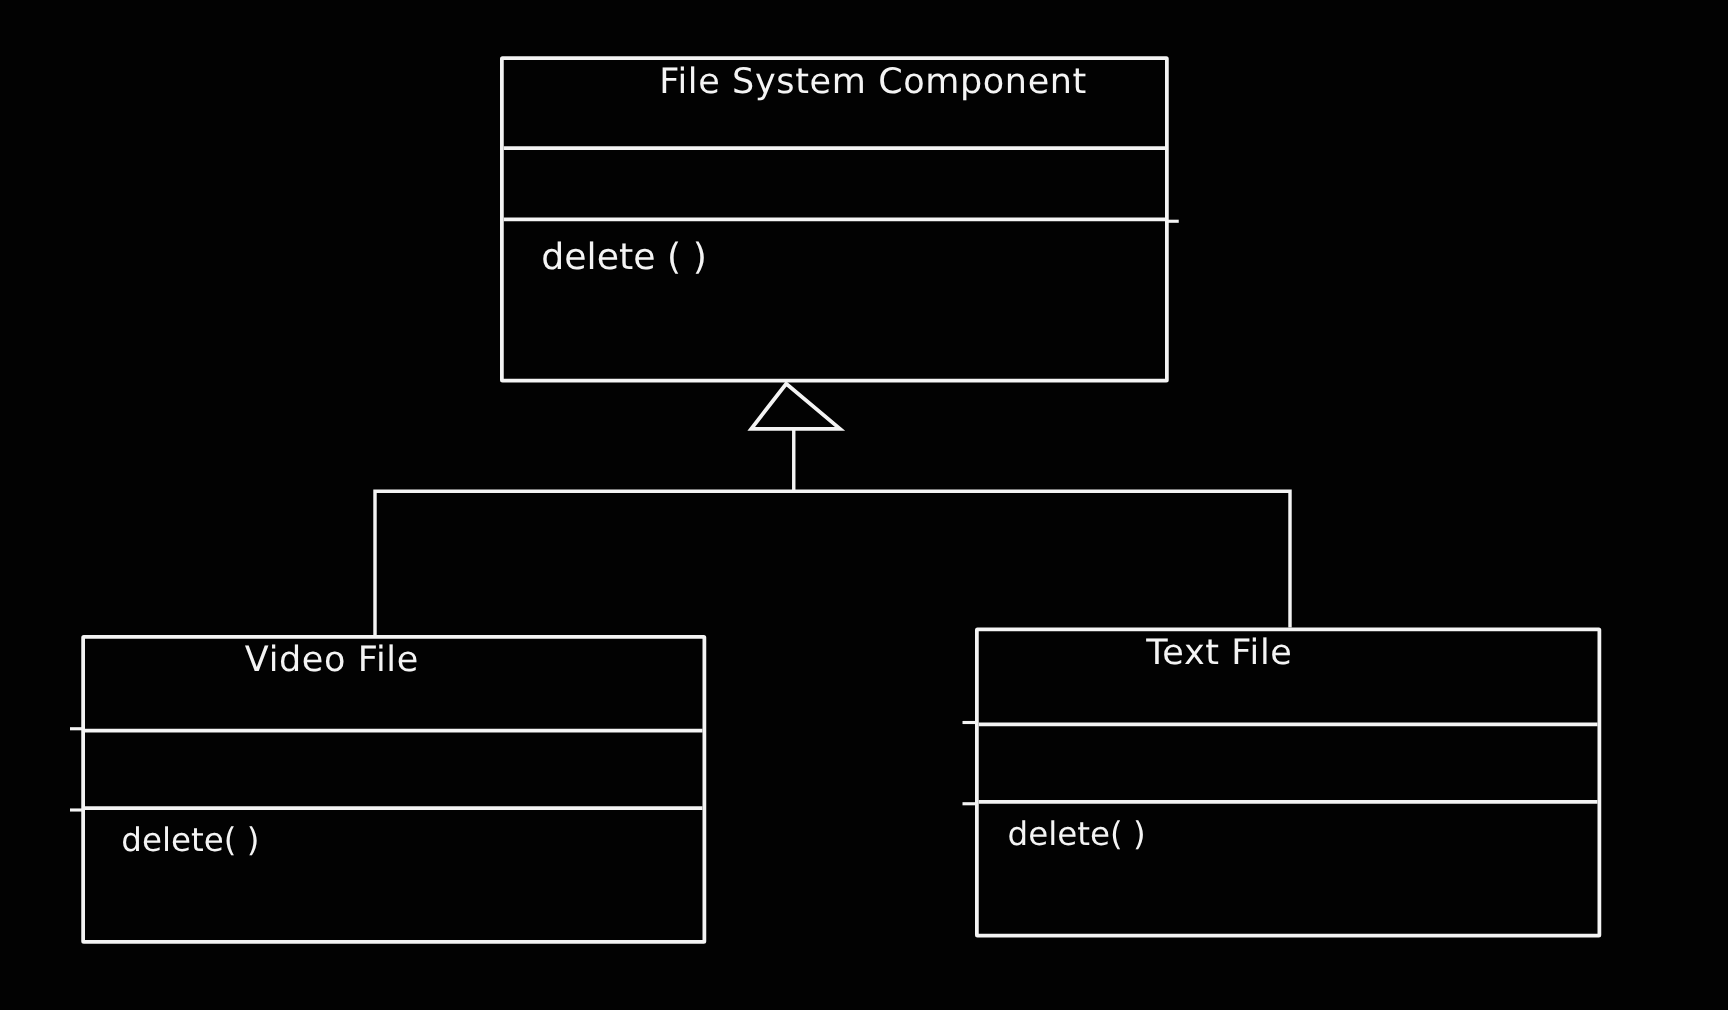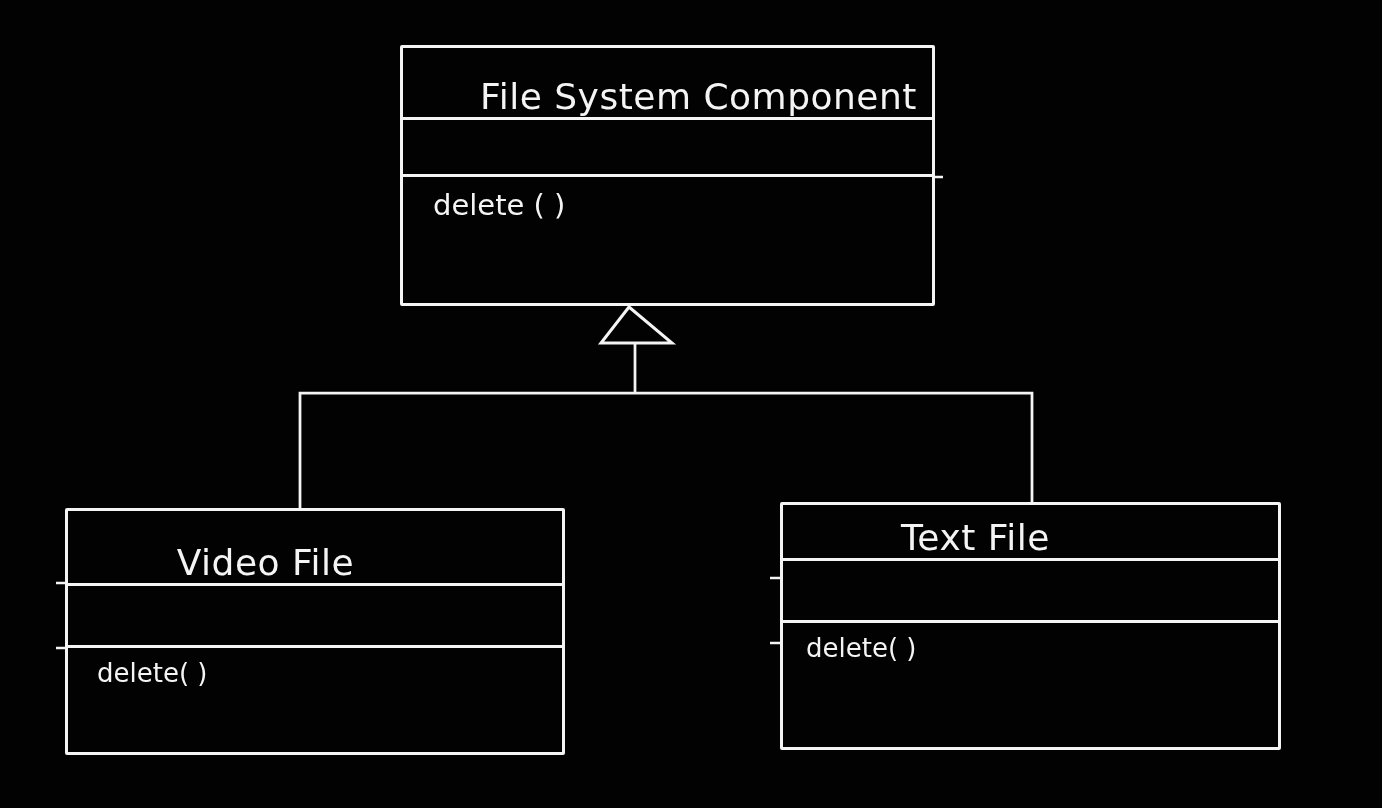--- a/index.html
+++ b/index.html
@@ -30,23 +30,23 @@
     border-radius: 2px;
     background: #020202;
     display: flex;
     flex-direction: column;
   }
   .compartment {
     box-sizing: border-box;
   }
   .compartment.title {
     display: flex;
-    align-items: flex-end;
+    align-items: flex-start;
     justify-content: center;
-    font-size: 36px;
+    font-size: 28px;
     letter-spacing: 0.5px;
     white-space: nowrap;
   }
   .compartment.attrs {
     border-top: 3px solid #f4f4f4;
   }
   .compartment.methods {
     flex: 1;
     border-top: 3px solid #f4f4f4;
     white-space: nowrap;
@@ -61,21 +61,21 @@
 
   
   #cls-video { left: 65px; top: 508px; width: 500px; height: 247px; }
   #cls-video .title   { height: 72px; padding-left: 19px; }
   #cls-video .title span { position: relative; left: -59px; }
   #cls-video .attrs   { height: 62px; }
   #cls-video .methods { font-size: 26px; padding: 10px 0 0 29px; }
 
   
   #cls-text { left: 780px; top: 502px; width: 501px; height: 248px; }
-  #cls-text .title   { height: 53px; margin-left: 12px; }
+  #cls-text .title   { height: 73px; margin-left: 12px; }
   #cls-text .title span { position: relative; left: -61px; }
   #cls-text .attrs   { height: 62px; }
   #cls-text .methods { font-size: 26px; padding: 10px 0 0 23px; }
 </style>
 </head>
 <body>
 
 <div class="canvas">
 
   <svg class="connector-layer" viewBox="0 0 1382 808">

